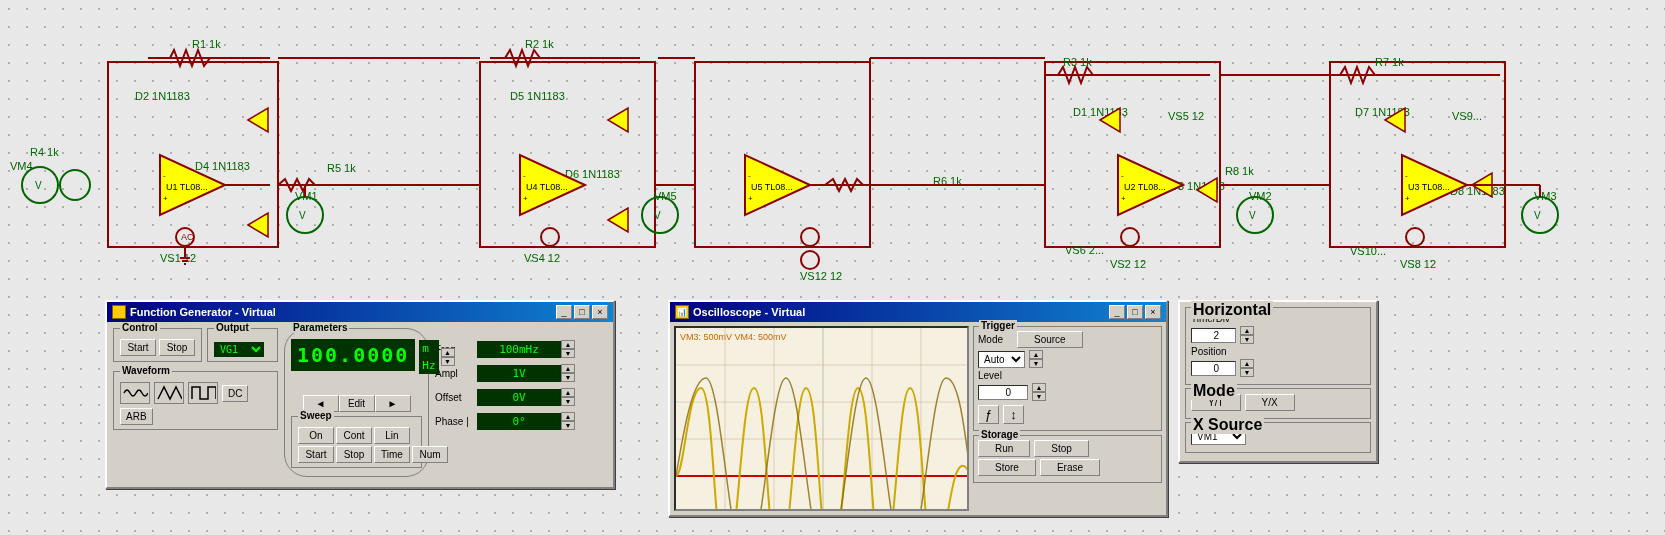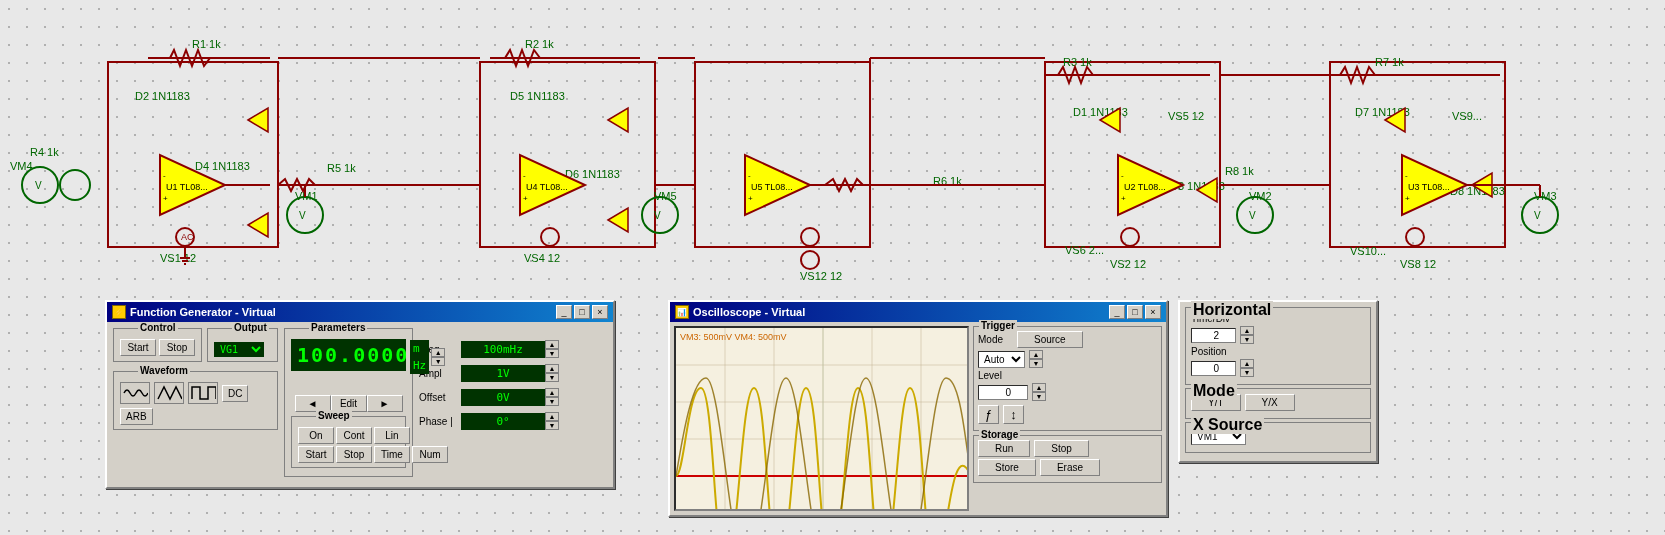--- a/index.html
+++ b/index.html
@@ -95,21 +95,21 @@
     .fg-group-box {
       border: 1px solid #808080;
       padding: 6px 6px 4px;
       position: relative;
       margin-bottom: 4px;
     }
 
     .fg-group-label {
       position: absolute;
       top: -7px;
-      left: 24px;
+      left: 6px;
       background: #d4d0c8;
       font-size: 10px;
       padding: 0 2px;
       font-weight: bold;
     }
 
     .fg-button {
       background: #d4d0c8;
       border: 1px solid #ffffff;
       border-right-color: #808080;
@@ -620,21 +620,21 @@
                 <polyline points="2,14 2,2 10,2 10,14 18,14 18,2 26,2 26,14" fill="none" stroke="#000" stroke-width="1.5"></polyline>
               </svg>
             </div>
             <button class="wave-text-btn">DC</button>
             <button class="wave-text-btn">ARB</button>
           </div>
         </div>
       </div>
 
       <div style="display:flex; flex-direction:column; gap:5px;">
-        <div class="fg-group-box" style="width:129px;">
+        <div class="fg-group-box" style="width:145px;border-radius:23px;">
           <span class="fg-group-label">Parameters</span>
           <div style="display:flex; align-items:center; margin-top:4px; margin-bottom:20px;">
             <div class="fg-display" style="flex:1;">100.0000</div>
             <div style="display:flex; flex-direction:column; gap:0; margin-left:2px;">
               <span class="fg-hz-unit">m</span>
               <span class="fg-hz-unit">Hz</span>
             </div>
             <div class="fg-arrows" style="margin-left:2px;">
               <div class="fg-arrow">▲</div>
               <div class="fg-arrow">▼</div>

